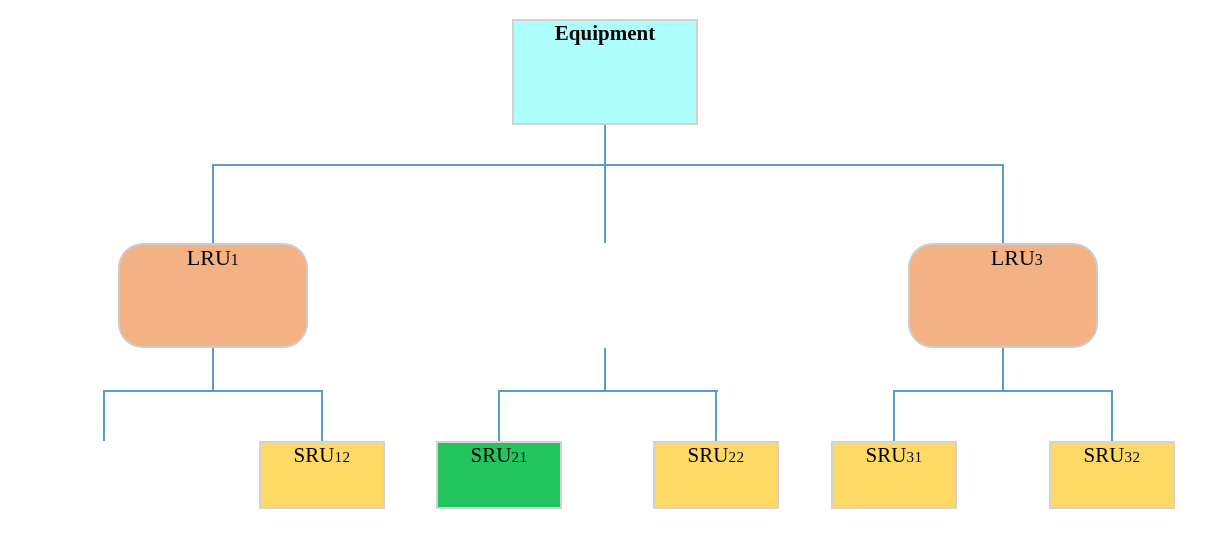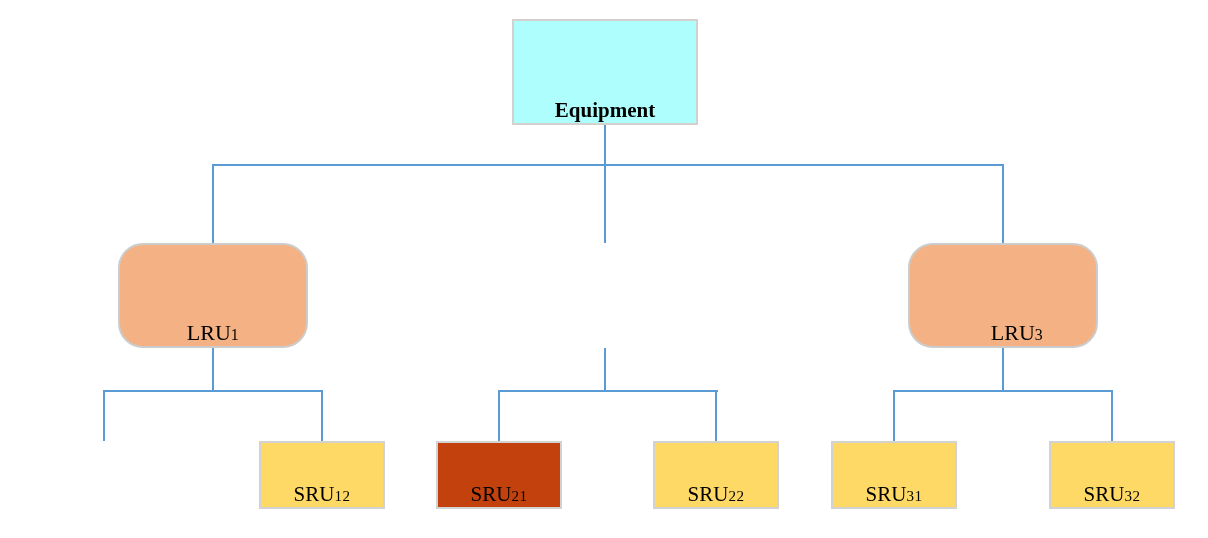--- a/index.html
+++ b/index.html
@@ -10,21 +10,21 @@
     background: #ffffff;
     font-family: "Liberation Serif", "DejaVu Serif", serif;
     color: #000000;
     overflow: hidden;
   }
   .node {
     position: absolute;
     box-sizing: border-box;
     border: 2px solid #d4d0cc;
     display: flex;
-    align-items: flex-end;
+    align-items: flex-start;
     justify-content: center;
     text-align: center;
     white-space: nowrap;
   }
   .node .sub {
     font-size: 0.72em;
     vertical-align: baseline;
     letter-spacing: 0.5px;
   }
   
@@ -96,21 +96,21 @@
   <div class="node lru" id="n-lru1" style="background-color: rgb(244, 177, 131);">
     <span><span>LRU</span><span class="sub">1</span></span>
   </div>
   <div class="node lru" id="n-lru3" style="background-color: rgb(244, 177, 131); padding-left: 28px;">
     <span><span>LRU</span><span class="sub">3</span></span>
   </div>
 
   <div class="node sru" id="n-sru12" style="background-color: rgb(255, 217, 102);">
     <span><span>SRU</span><span class="sub">12</span></span>
   </div>
-  <div class="node sru" id="n-sru21" style="background-color: #c2410c;">
+  <div class="node sru" id="n-sru21" style="background-color: #22c55e;">
     <span><span>SRU</span><span class="sub">21</span></span>
   </div>
   <div class="node sru" id="n-sru22" style="background-color: rgb(255, 217, 102);">
     <span><span>SRU</span><span class="sub">22</span></span>
   </div>
   <div class="node sru" id="n-sru31" style="background-color: rgb(255, 217, 102);">
     <span><span>SRU</span><span class="sub">31</span></span>
   </div>
   <div class="node sru" id="n-sru32" style="background-color: rgb(255, 217, 102);">
     <span><span>SRU</span><span class="sub">32</span></span>

